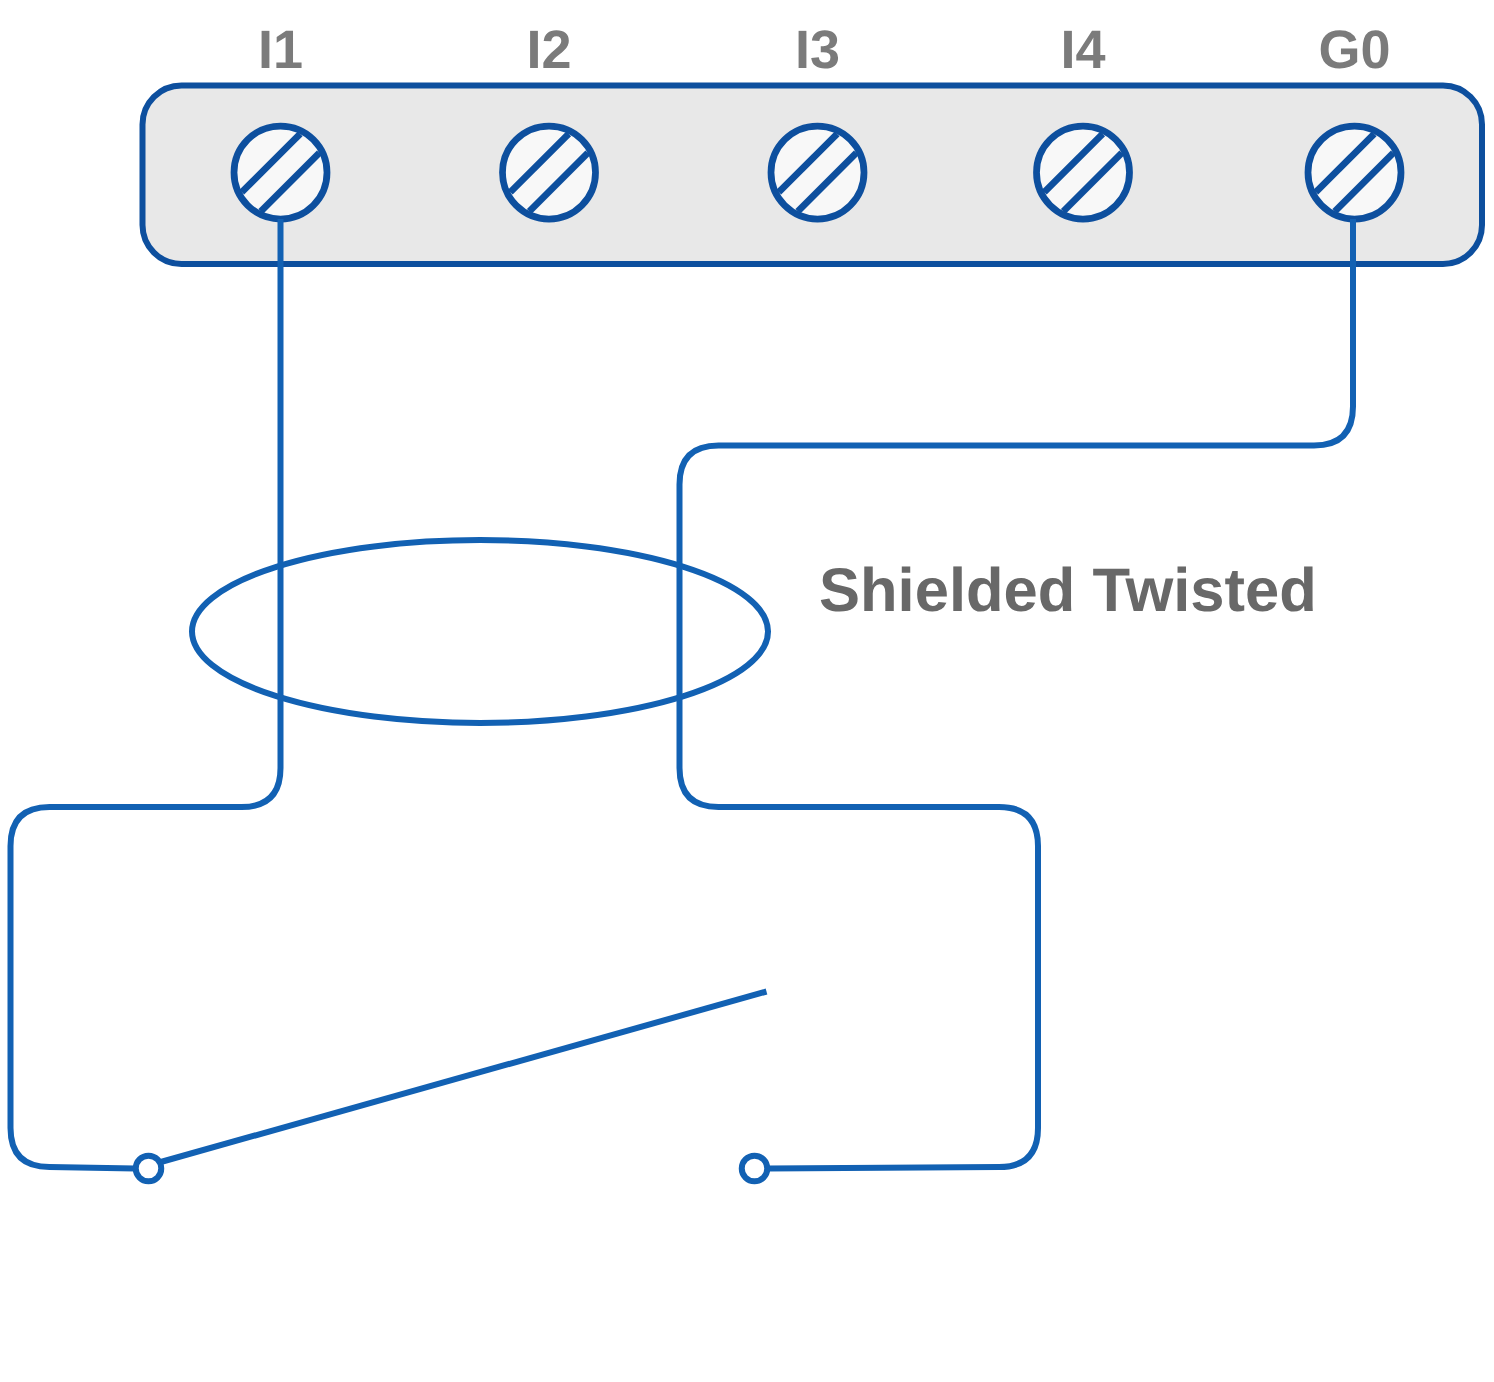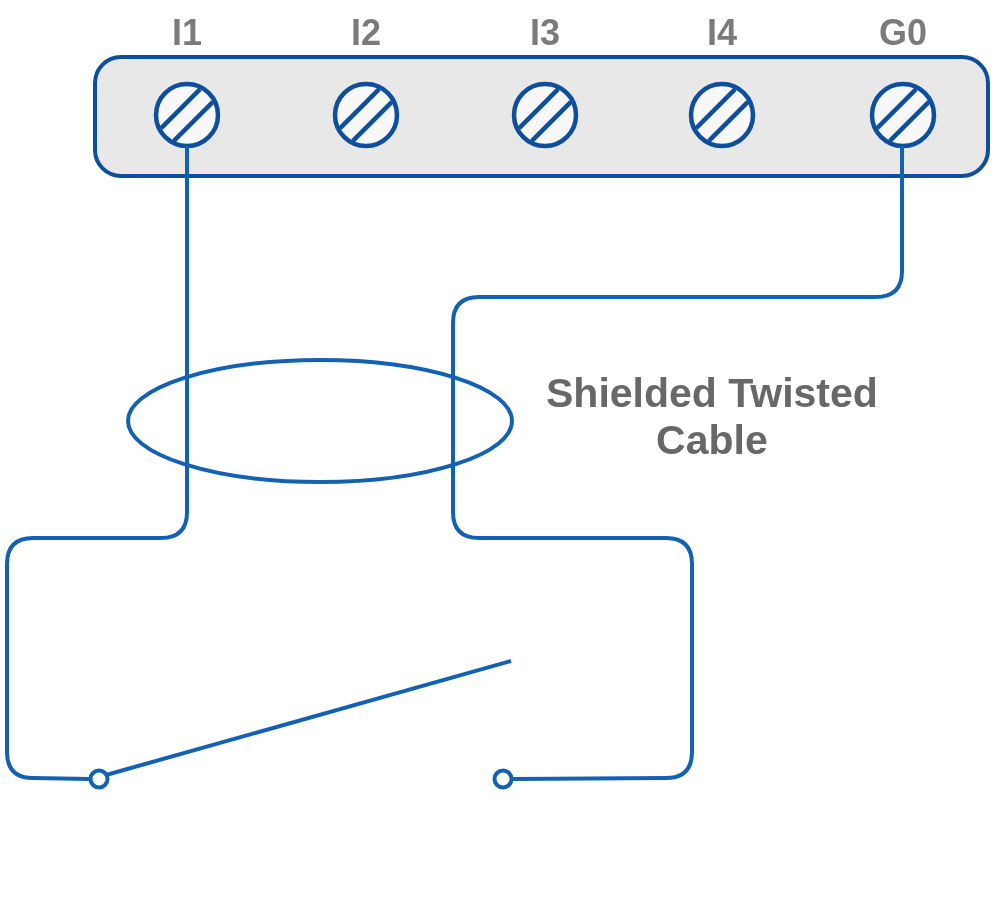--- a/index.html
+++ b/index.html
@@ -55,21 +55,21 @@
   }
   .note {
     position: absolute;
     color: var(--text-gray, #686868);
     font-family: "Liberation Sans", sans-serif;
     font-weight: bold;
     font-size: 41px;
     line-height: 47px;
     white-space: nowrap;
   }
-  .cable-note { left: 546px; top: 370px; text-align: center; }
+  .cable-note { left: 546px; top: 370px; text-align: right; }
   .output-note { left: 85px; top: 822px; width: 430px; text-align: center; line-height: 48px; }
 </style>
 </head>
 <body>
 
 <div class="stage">
 
   <svg width="996" height="921" viewBox="0 0 996 921">
 
     <rect class="tblock" x="95" y="57" width="893" height="119" rx="26" ry="26"></rect>
@@ -116,17 +116,16 @@
     <ellipse class="wire" cx="320" cy="421" rx="192" ry="61"></ellipse>
 
     <line class="wire" x1="106" y1="775" x2="511" y2="661"></line>
 
     <circle class="contact" cx="99" cy="779" r="8.5"></circle>
     <circle class="contact" cx="503" cy="779" r="8.5"></circle>
   </svg>
 
   <div class="note cable-note">
     <div>Shielded Twisted</div>
-    <div>Cable</div>
   </div>
 
 
 </div>
 
 </body></html>

